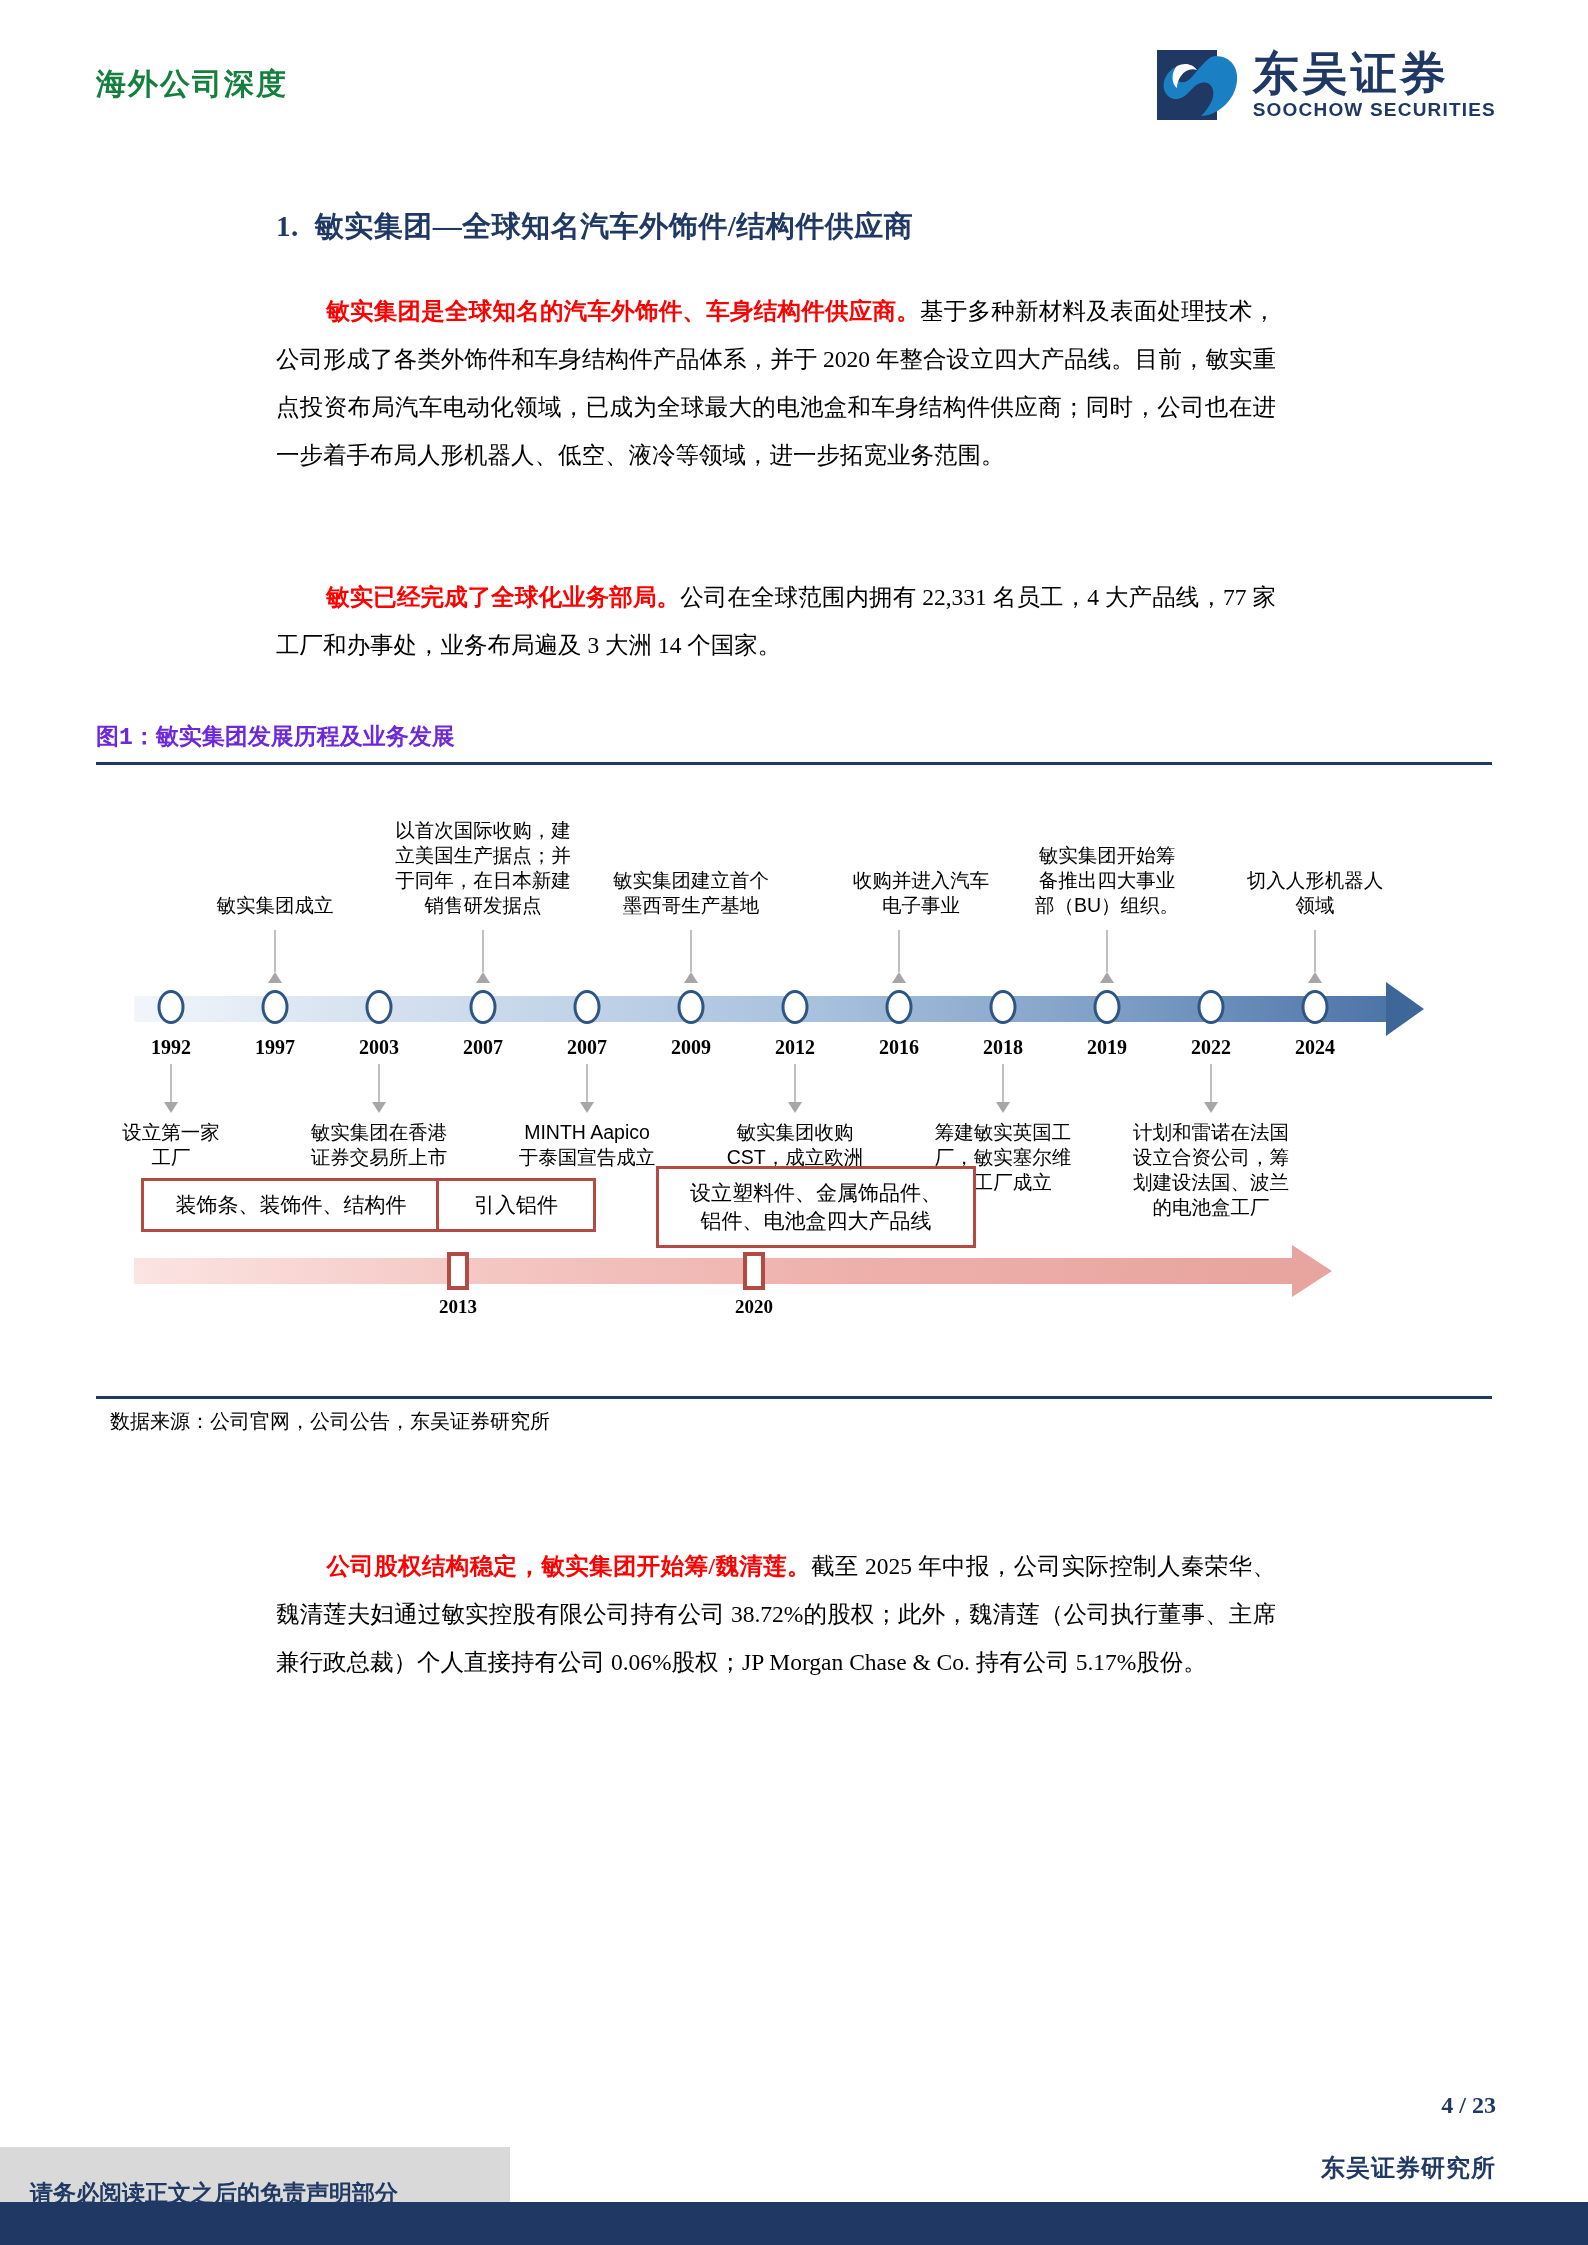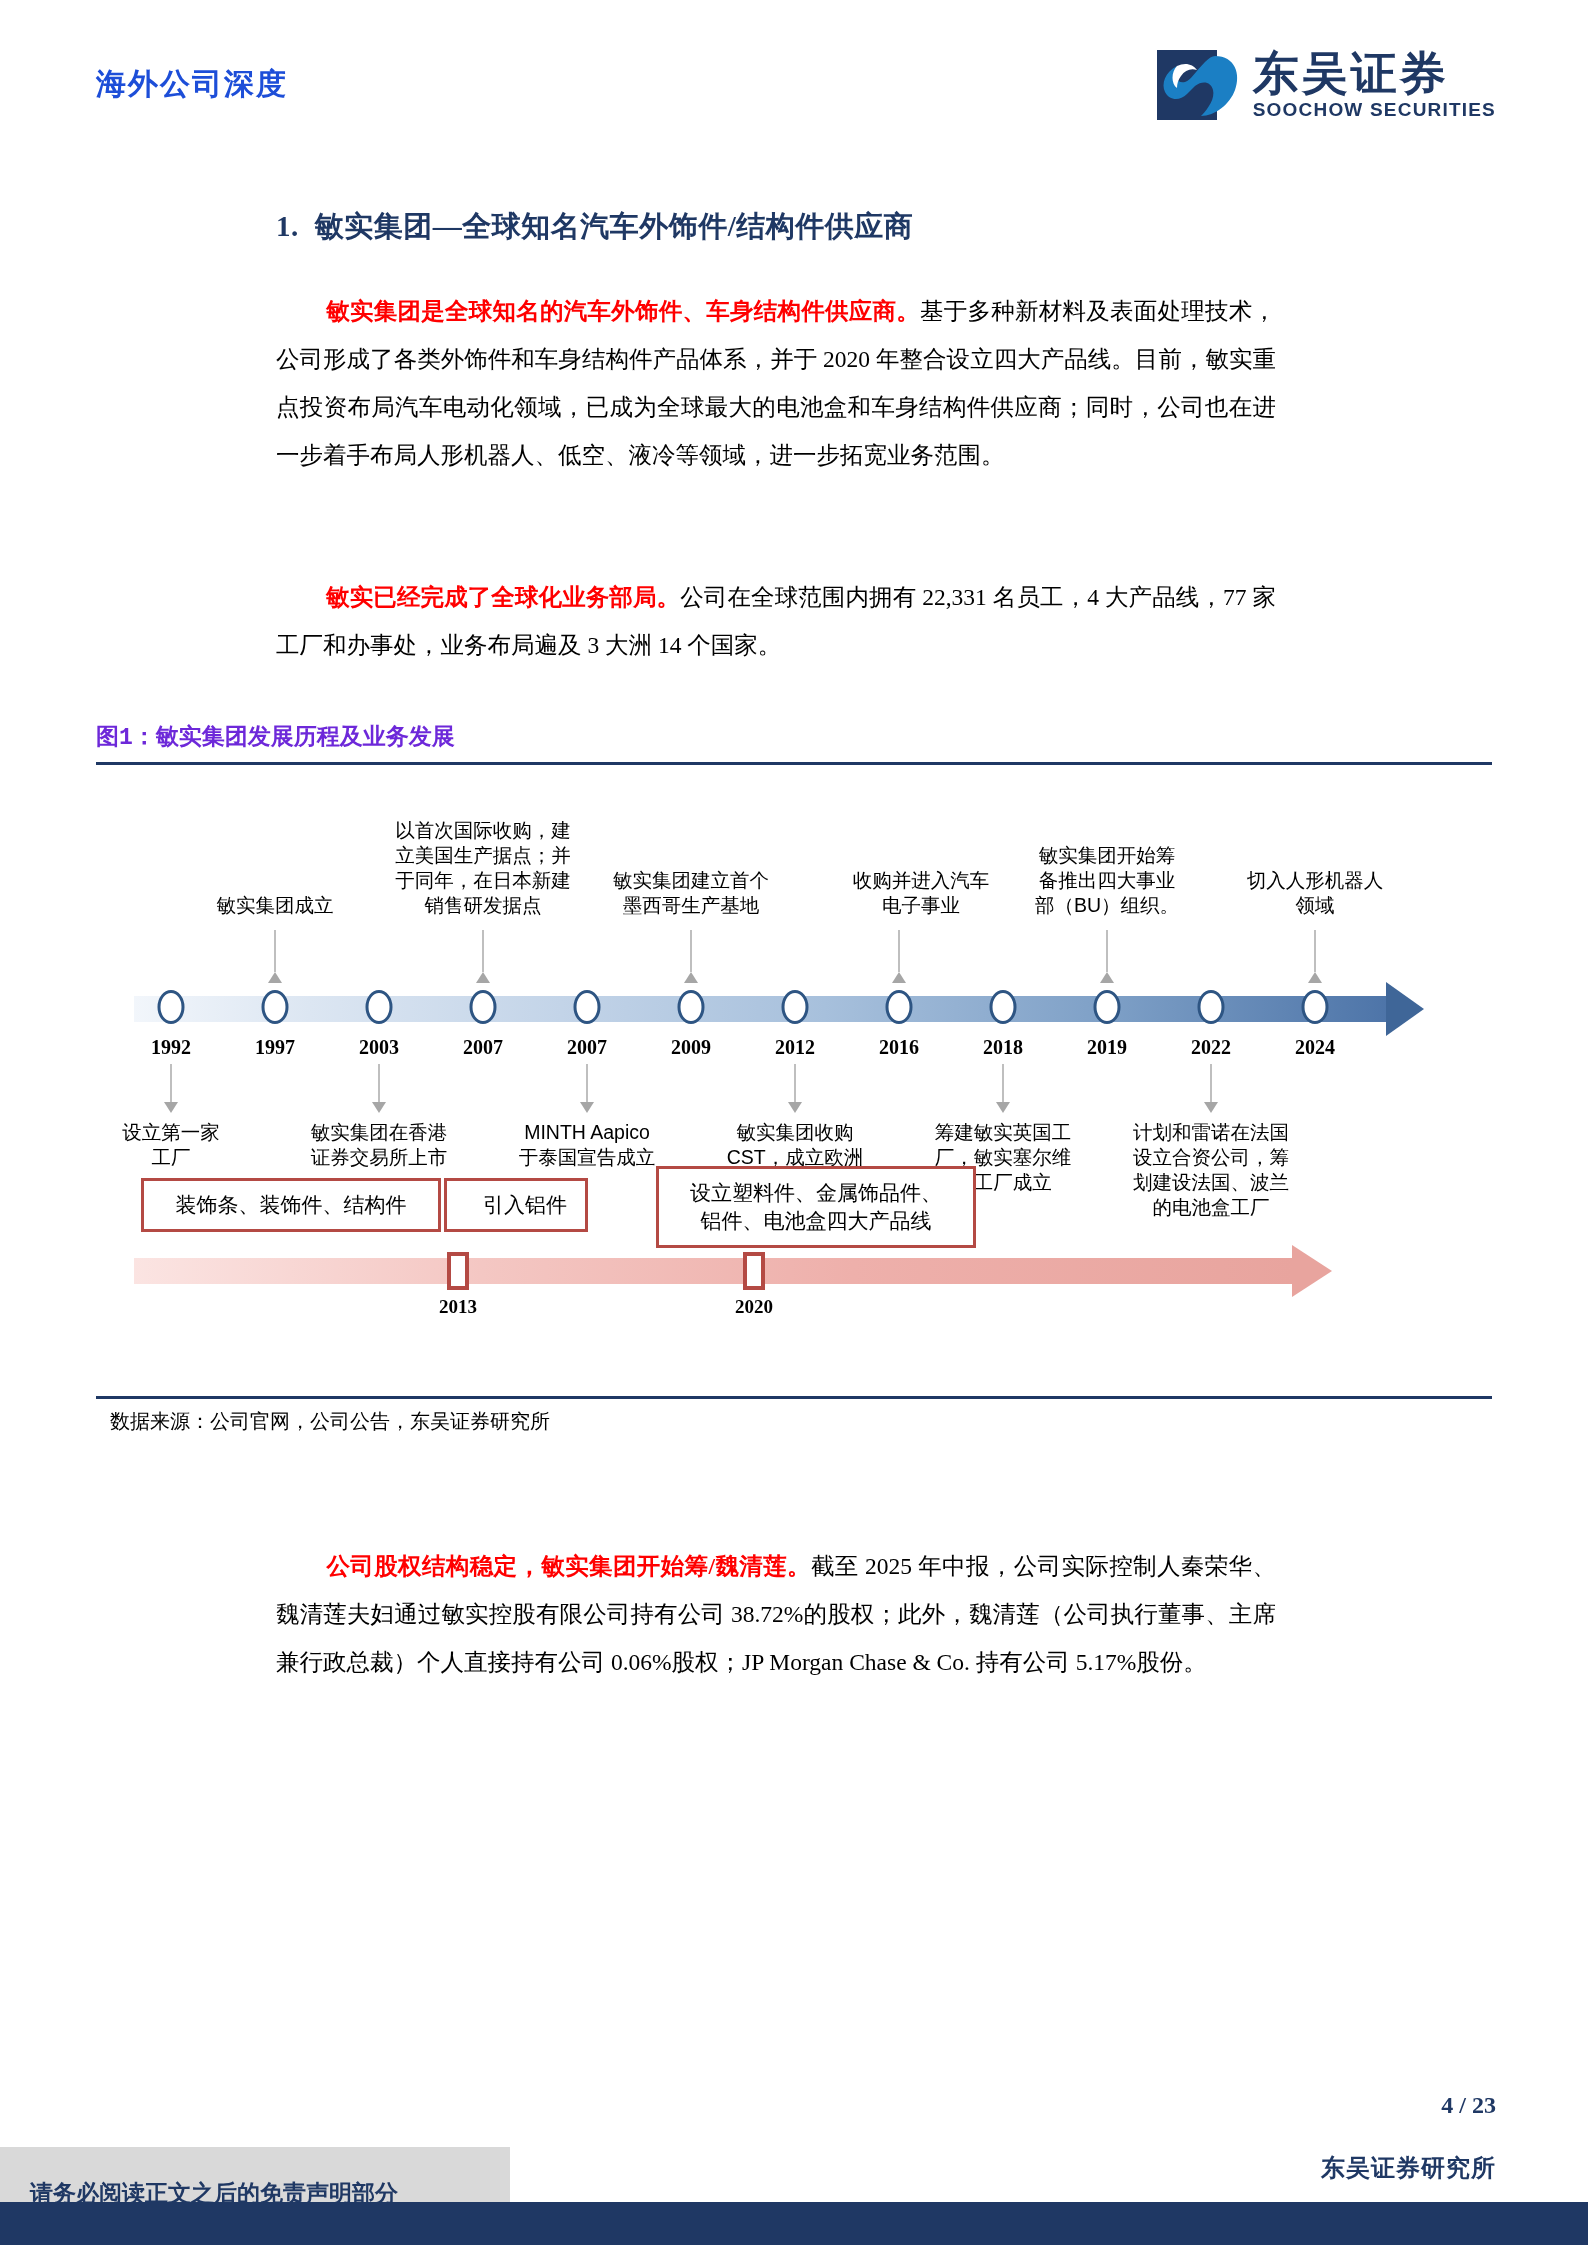--- a/index.html
+++ b/index.html
@@ -10,21 +10,21 @@
     overflow: hidden;
   }
   .page { position: relative; width: 1588px; height: 2245px; background:#fff; }
 
   
   .header {
     position: absolute; top: 54px; left: 0; width: 1588px; height: 80px;
   }
   .header-title {
     position: absolute; left: 96px; top: 10px;
-    font-size: 30px; font-weight: bold; color: #1d4ed8;
+    font-size: 30px; font-weight: bold; color: #15803d;
     letter-spacing: 2px;
     font-family: "Liberation Serif", serif;
   }
   .logo-wrap {
     position: absolute; right: 92px; top: -8px;
     display: flex; align-items: center; gap: 12px;
   }
   .logo-mark { width: 84px; height: 78px; display:block; }
   .logo-text { display: flex; flex-direction: column; justify-content: center; }
   .logo-cn {
@@ -327,21 +327,21 @@
 领域</div>
       <div class="tl-up" style="left: 1219px; top: 162px;">
         <div class="stem" style="height:42px"></div>
         <div class="head"></div>
       </div>
       <div class="rb-node" style="left: 362px;"></div>
       <div class="rb-year" style="left: 362px;">2013</div>
       <div class="rb-node" style="left: 658px;"></div>
       <div class="rb-year" style="left: 658px;">2020</div>
       <div class="rb-box" style="left: 195px; top: 410px; width: 300px;">装饰条、装饰件、结构件</div>
-      <div class="rb-box" style="left: 420px; top: 410px; width: 144px; text-align: right;">引入铝件</div>
+      <div class="rb-box" style="left: 420px; top: 410px; width: 160px;">引入铝件</div>
       <div class="rb-box" style="left: 720px; top: 398px; width: 320px;">设立塑料件、金属饰品件、
 铝件、电池盒四大产品线</div>
     </div>
 
   <div class="fig-rule-bot"></div>
   <div class="fig-source">数据来源：公司官网，公司公告，东吴证券研究所</div>
 
   <div class="para p3">
     <span class="ind"></span><span class="lead">公司股权结构稳定，敏实集团开始筹/魏清莲。</span><span>截至 2025 年中报，公司实际控制人秦荣华、魏清莲夫妇通过敏实控股有限公司持有公司 38.72%的股权；此外，魏清莲（公司执行董事、主席兼行政总裁）个人直接持有公司 0.06%股权；JP Morgan Chase &amp; Co. 持有公司 5.17%股份。</span>
   </div>

